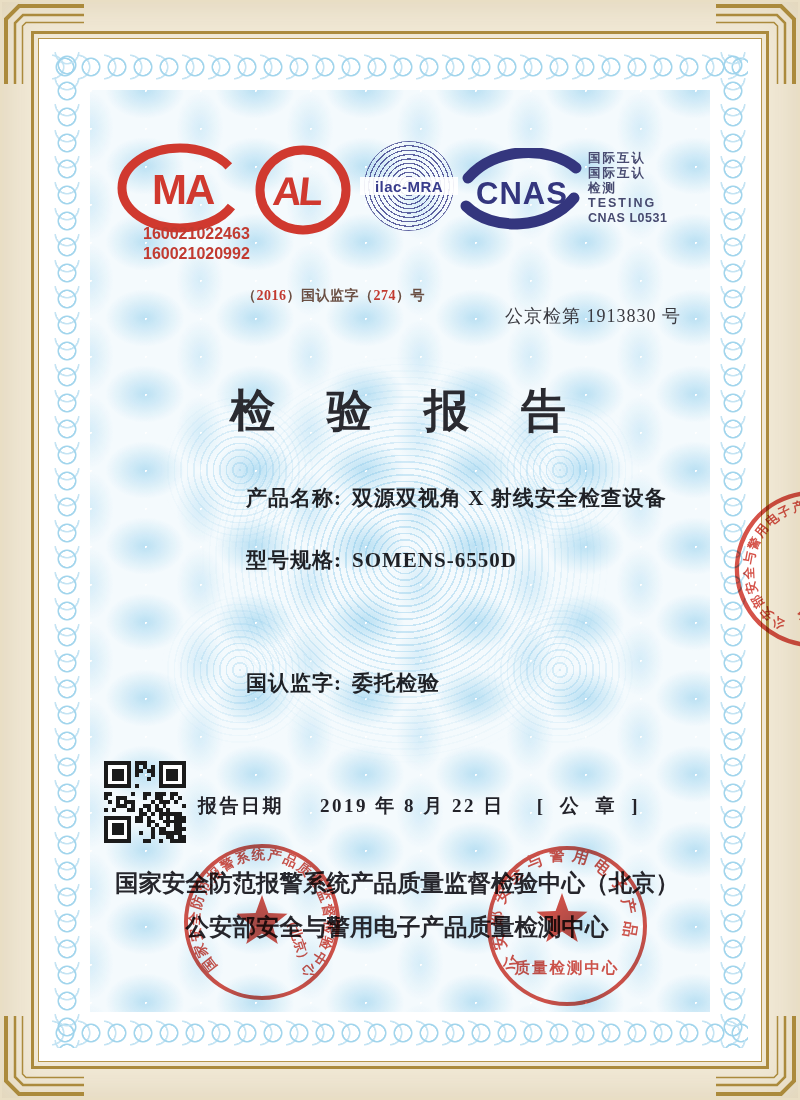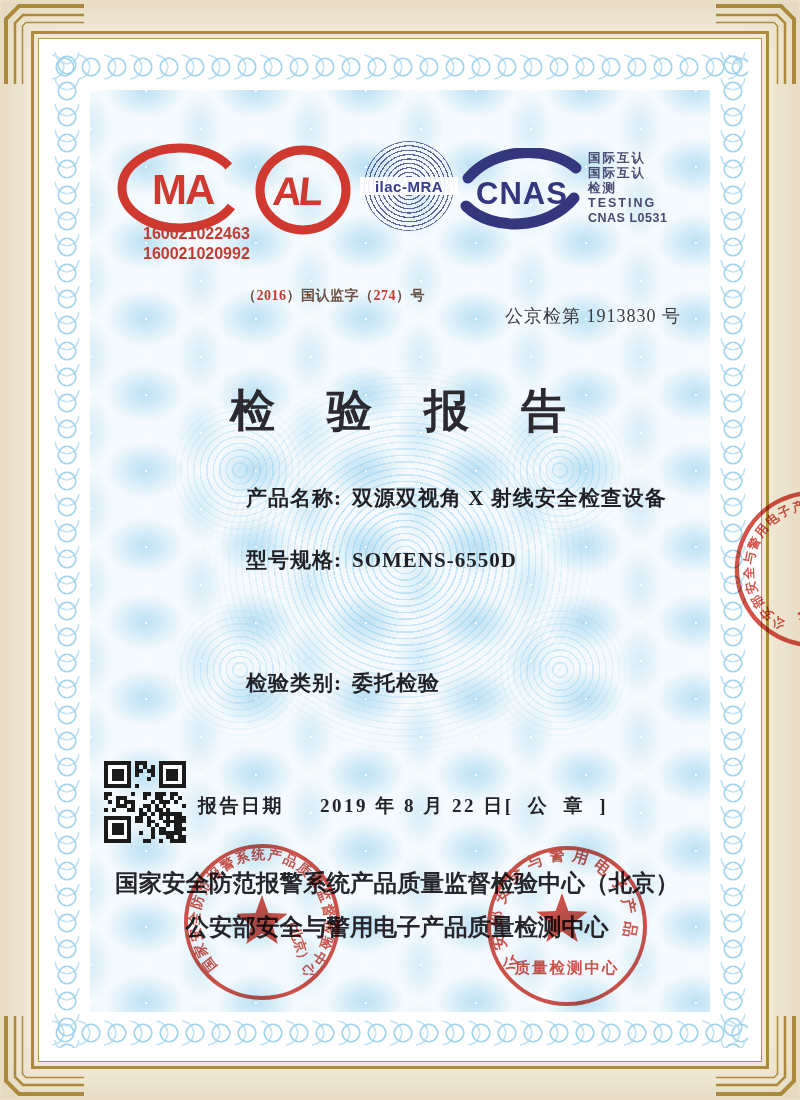--- a/index.html
+++ b/index.html
@@ -55,21 +55,21 @@
   .approval{position:absolute;left:242px;top:239px;font-size:14px;font-weight:bold;letter-spacing:.5px;margin-top:48px;}
   .ap-d{color:#6a4f43}.ap-r{color:#c23a30}
   .report-no{position:absolute;left:505px;top:272px;font-size:18px;color:#3a3a40;letter-spacing:1px;margin-top:32px;}
   
   .title{position:absolute;left:90px;right:90px;top:381px;text-align:center;
     font-size:45px;font-weight:bold;color:#2a2a30;letter-spacing:52px;padding-left:48px;box-sizing:border-box;}
   .field{position:absolute;left:246px;font-size:21px;font-weight:bold;color:#1f2126;letter-spacing:1px;}
   .f-label{margin-right:10px;}
   
   .date-line{position:absolute;left:198px;top:793px;font-size:19px;font-weight:bold;color:#23232a;letter-spacing:2.5px;}
-  .dl-date{margin-left:36px}.dl-seal{letter-spacing:6px;}
+  .dl-date{margin-left:36px}.dl-seal{margin-left:32px;letter-spacing:6px;}
   .footer-line{position:absolute;left:84px;right:90px;text-align:center;
     font-size:23.5px;font-weight:bold;color:#26262c;}
   .fl1{top:867px}.fl2{top:911px}
   
   .stamp{position:absolute;mix-blend-mode:multiply;opacity:.88;}
   .stamp text{font-family:"Liberation Serif",serif;fill:#cf3a30;font-weight:bold;}
   
   .qr{position:absolute;left:104px;top:761px;width:82px;height:82px;}
 </style>
 </head>
@@ -148,21 +148,21 @@
 
   <div class="title">检验报告</div>
 
   <div class="field" style="top:484px">
     <span class="f-label">产品名称:</span><span>双源双视角 X 射线安全检查设备</span>
   </div>
   <div class="field" style="top:546px">
     <span class="f-label">型号规格:</span><span>SOMENS-6550D</span>
   </div>
   <div class="field" style="top:669px">
-    <span class="f-label">检验类别:</span><span>委托检验</span>
+    <span class="f-label">国认监字:</span><span>委托检验</span>
   </div>
 
   <svg class="qr" id="qr" viewBox="0 0 84 84" shape-rendering="crispEdges">
       <rect x="32" y="0" width="4" height="4" fill="#1b1b1b"></rect>
       <rect x="36" y="0" width="4" height="4" fill="#1b1b1b"></rect>
       <rect x="40" y="0" width="4" height="4" fill="#1b1b1b"></rect>
       <rect x="32" y="4" width="4" height="4" fill="#1b1b1b"></rect>
       <rect x="40" y="4" width="4" height="4" fill="#1b1b1b"></rect>
       <rect x="48" y="4" width="4" height="4" fill="#1b1b1b"></rect>
       <rect x="32" y="8" width="4" height="4" fill="#1b1b1b"></rect>

